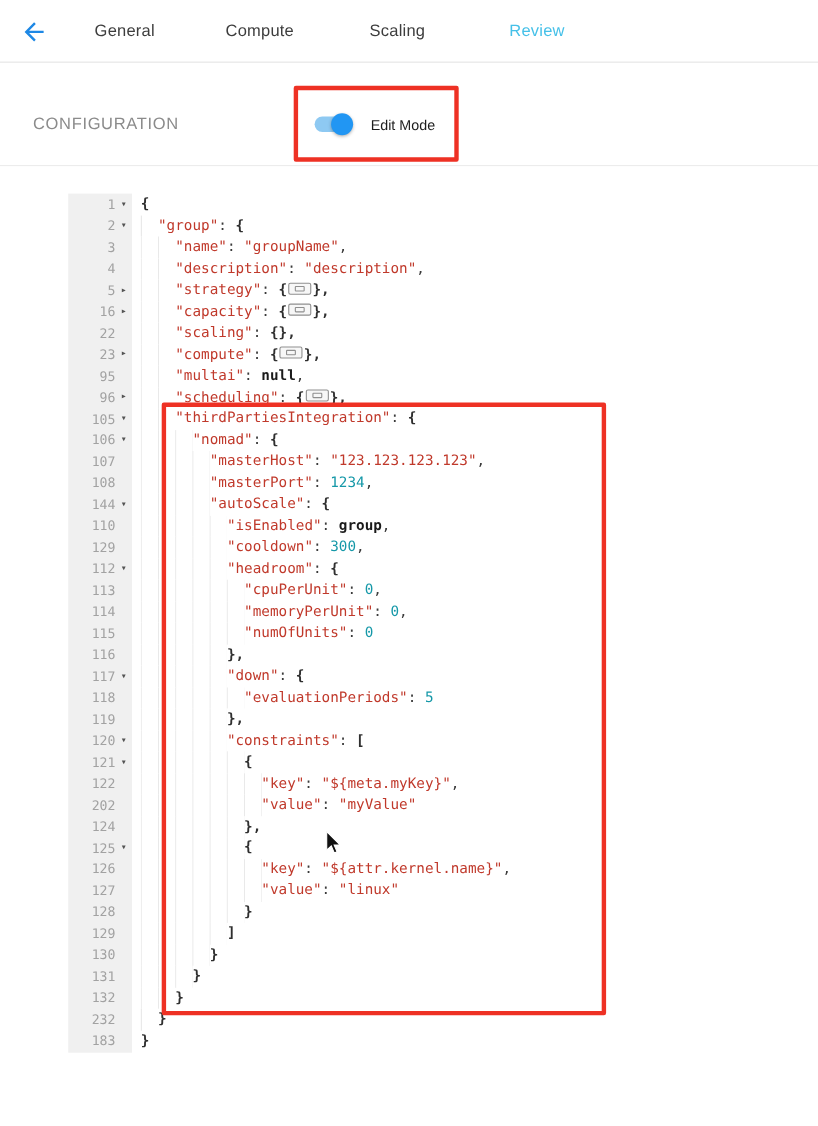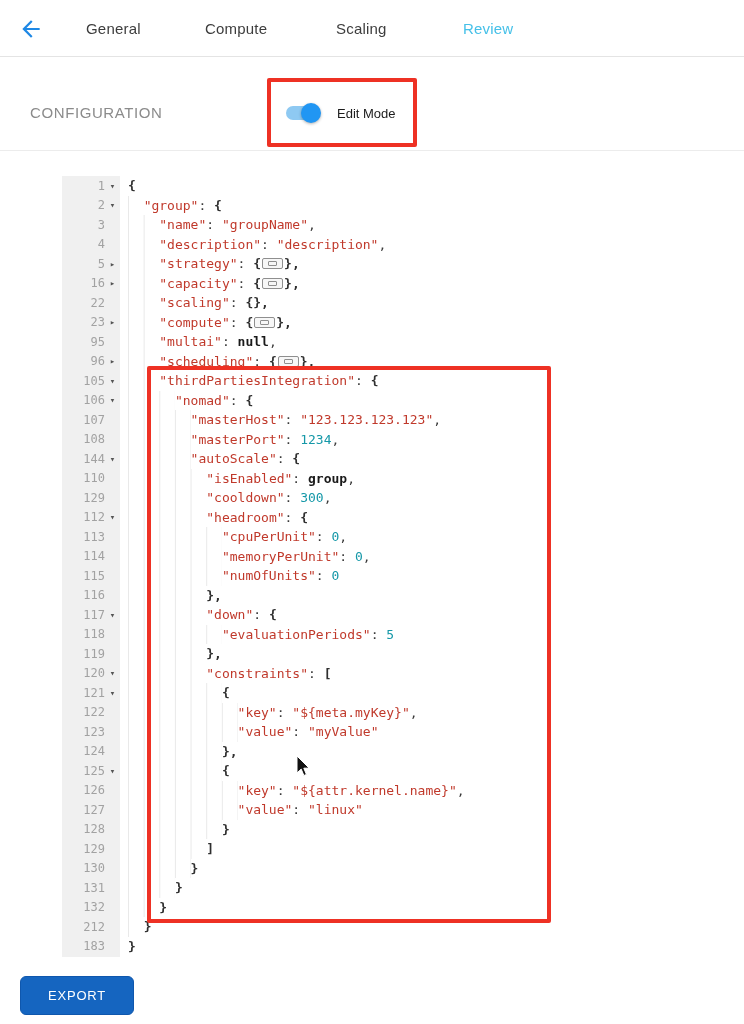--- a/index.html
+++ b/index.html
@@ -189,21 +189,21 @@
         </div>
         <div class="gutter-line">
           <span class="lnum">121</span>
           <span class="fold-arrow">▾</span>
         </div>
         <div class="gutter-line">
           <span class="lnum">122</span>
           <span class="fold-arrow"></span>
         </div>
         <div class="gutter-line">
-          <span class="lnum">123</span>
+          <span class="lnum">202</span>
           <span class="fold-arrow"></span>
         </div>
         <div class="gutter-line">
           <span class="lnum">124</span>
           <span class="fold-arrow"></span>
         </div>
         <div class="gutter-line">
           <span class="lnum">125</span>
           <span class="fold-arrow">▾</span>
         </div>
@@ -229,21 +229,21 @@
         </div>
         <div class="gutter-line">
           <span class="lnum">131</span>
           <span class="fold-arrow"></span>
         </div>
         <div class="gutter-line">
           <span class="lnum">132</span>
           <span class="fold-arrow"></span>
         </div>
         <div class="gutter-line">
-          <span class="lnum">212</span>
+          <span class="lnum">232</span>
           <span class="fold-arrow"></span>
         </div>
         <div class="gutter-line">
           <span class="lnum">183</span>
           <span class="fold-arrow"></span>
         </div>
       </div>
     <div class="code">
         <div class="code-line"><span class="tk-pun">{</span></div>
         <div class="code-line"><span class="ind" style="width: 2ch;"></span><span class="tk-key">"group"</span><span class="tk-del">: </span><span class="tk-pun">{</span></div>
@@ -290,15 +290,14 @@
 
   <div class="annot annot-toggle"></div>
   <div class="annot annot-json"></div>
 
   <div class="mouse-cursor">
     <svg width="18" height="22" viewBox="0 0 18 22">
       <polygon points="1,0 1,16.9 5.2,13.1 7.9,19.5 10.4,18.4 7.8,12.2 13.1,12.1" fill="#111" stroke="#fff" stroke-width="1"></polygon>
     </svg>
   </div>
 
-  <div class="export-btn">EXPORT</div>
 
 </div>
 
 </body></html>

